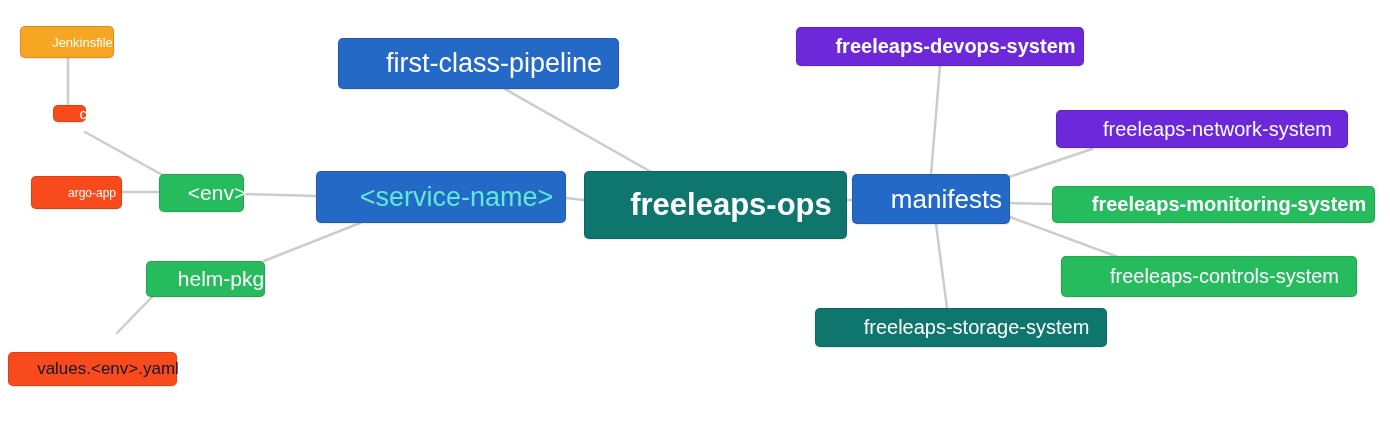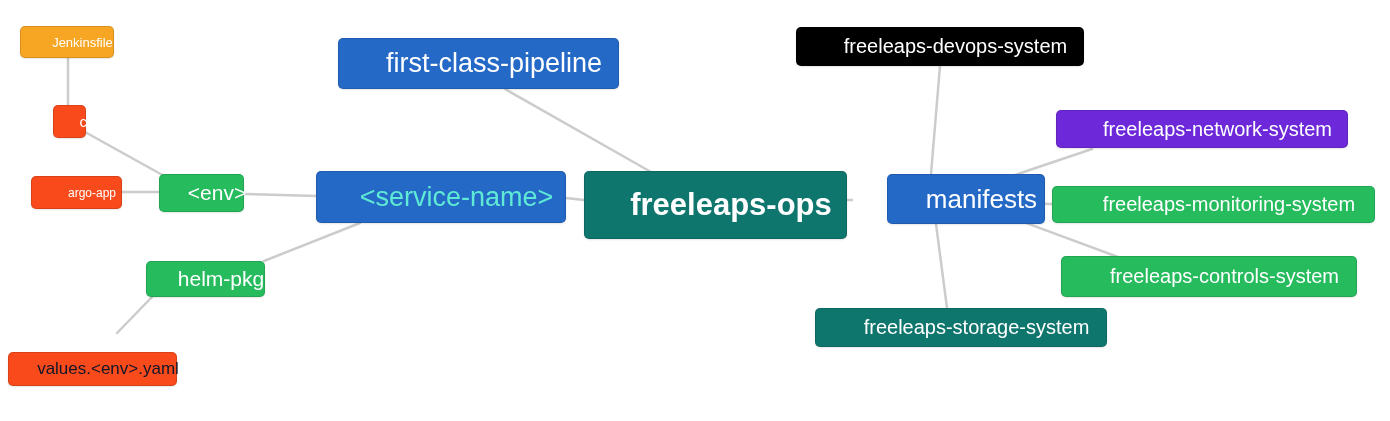--- a/index.html
+++ b/index.html
@@ -19,27 +19,27 @@
     border-radius:5px;
     border:1px solid rgba(0,0,0,0.12);
     box-shadow:0 1px 2px rgba(0,0,0,0.10);
     white-space:nowrap;
     cursor:default;
     user-select:none;
     padding-left:31px;
   }
   
   #n-jenkinsfile {left:20px;  top:26px;  width:94px;  height:32px; font-size:13px;}
-  #n-ci          {left:53px;  top:105px; width:32px;  height:33px; font-size:15px;}
+  #n-ci          {left:53px;  top:105px; width:32px;  height:17px; font-size:15px;}
   #n-argo-app    {left:31px;  top:176px; width:91px;  height:33px; font-size:12px;}
   #n-env         {left:159px; top:174px; width:85px;  height:38px; font-size:21px;}
   #n-fcp         {left:314px; top:38px;  width:281px; height:51px; font-size:27px;}
   #n-service     {left:316px; top:171px; width:250px; height:52px; font-size:27px;}
   #n-ops         {left:584px; top:171px; width:263px; height:68px; font-size:31px;}
-  #n-manifests   {left:852px; top:174px; width:158px; height:50px; font-size:26px;margin-left:35px;}
+  #n-manifests   {left:852px; top:174px; width:158px; height:50px; font-size:26px;}
   #n-helm        {left:146px; top:261px; width:119px; height:36px; font-size:21px;}
   #n-values      {left:8px;   top:333px; width:169px; height:34px; font-size:17px;}
   #n-devops      {left:796px; top:27px;  width:288px; height:39px; font-size:20px;}
   #n-network     {left:1056px;top:110px; width:292px; height:38px; font-size:20px;}
   #n-monitoring  {left:1052px;top:186px; width:323px; height:37px; font-size:20px;}
   #n-controls    {left:1061px;top:256px; width:296px; height:41px; font-size:20px;}
   #n-storage     {left:815px; top:308px; width:292px; height:39px; font-size:20px;}
 </style>
 </head>
 <body>
@@ -68,19 +68,19 @@
   <div class="node" id="n-jenkinsfile" style="background: rgb(246, 166, 35); color: rgb(255, 255, 255);">Jenkinsfile</div>
   <div class="node" id="n-ci" style="background: rgb(248, 74, 27); color: rgb(255, 255, 255);">ci</div>
   <div class="node" id="n-argo-app" style="background: rgb(248, 74, 27); color: rgb(255, 255, 255);">argo-app</div>
   <div class="node" id="n-env" style="background: rgb(38, 188, 94); color: rgb(255, 255, 255);">&lt;env&gt;</div>
   <div class="node" id="n-fcp" style="background: rgb(37, 105, 199); color: rgb(255, 255, 255); margin-left: 24px;">first-class-pipeline</div>
   <div class="node" id="n-service" style="background: rgb(37, 105, 199); color: #5eead4; text-align: center;">&lt;service-name&gt;</div>
   <div class="node" id="n-ops" style="background: #0f766e; color: rgb(255, 255, 255); font-weight: bold;">freeleaps-ops</div>
   <div class="node" id="n-manifests" style="background: rgb(37, 105, 199); color: rgb(255, 255, 255);">manifests</div>
   <div class="node" id="n-helm" style="background: rgb(38, 188, 94); color: rgb(255, 255, 255);">helm-pkg</div>
   <div class="node" id="n-values" style="background: rgb(248, 74, 27); color: #0f172a; margin-top: 19px;">values.&lt;env&gt;.yaml</div>
-  <div class="node" id="n-devops" style="background: #000000; color: rgb(255, 255, 255);">freeleaps-devops-system</div>
+  <div class="node" id="n-devops" style="background: #6d28d9; color: rgb(255, 255, 255); font-weight: bold;">freeleaps-devops-system</div>
   <div class="node" id="n-network" style="background: #6d28d9; color: rgb(255, 255, 255);">freeleaps-network-system</div>
-  <div class="node" id="n-monitoring" style="background: rgb(38, 188, 94); color: rgb(255, 255, 255);">freeleaps-monitoring-system</div>
+  <div class="node" id="n-monitoring" style="background: rgb(38, 188, 94); color: rgb(255, 255, 255); font-weight: bold;">freeleaps-monitoring-system</div>
   <div class="node" id="n-controls" style="background: rgb(38, 188, 94); color: rgb(255, 255, 255);">freeleaps-controls-system</div>
   <div class="node" id="n-storage" style="background: #0f766e; color: rgb(255, 255, 255);">freeleaps-storage-system</div>
 
 </div>
 
 </body></html>

